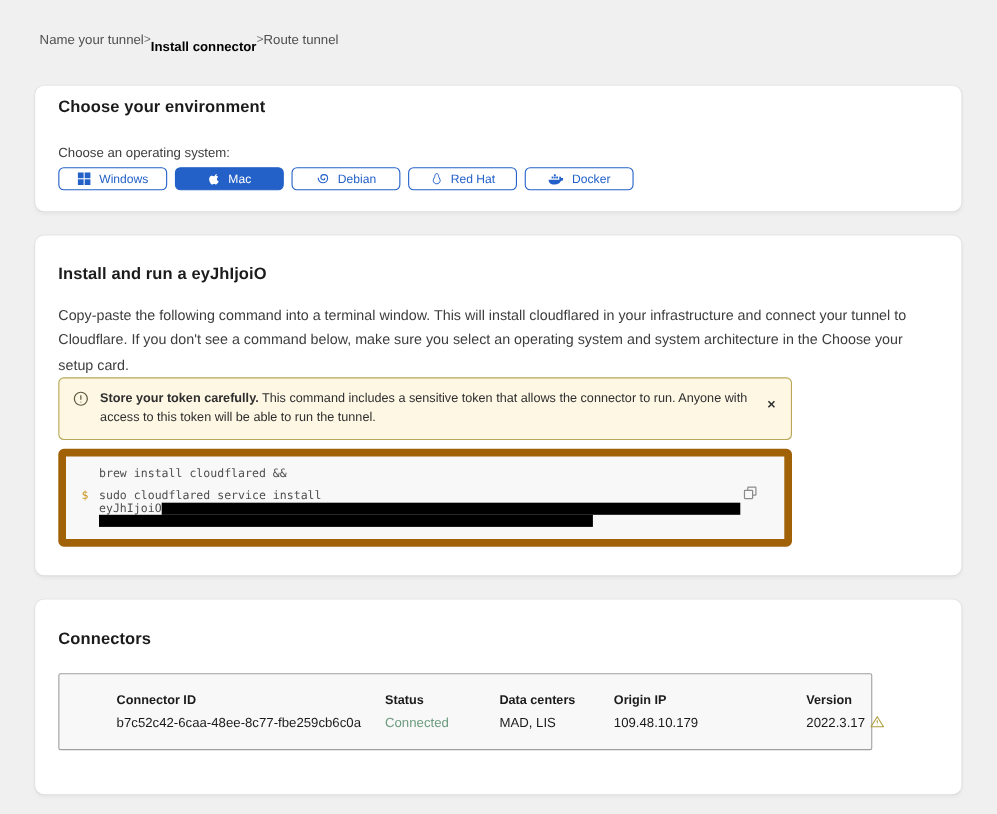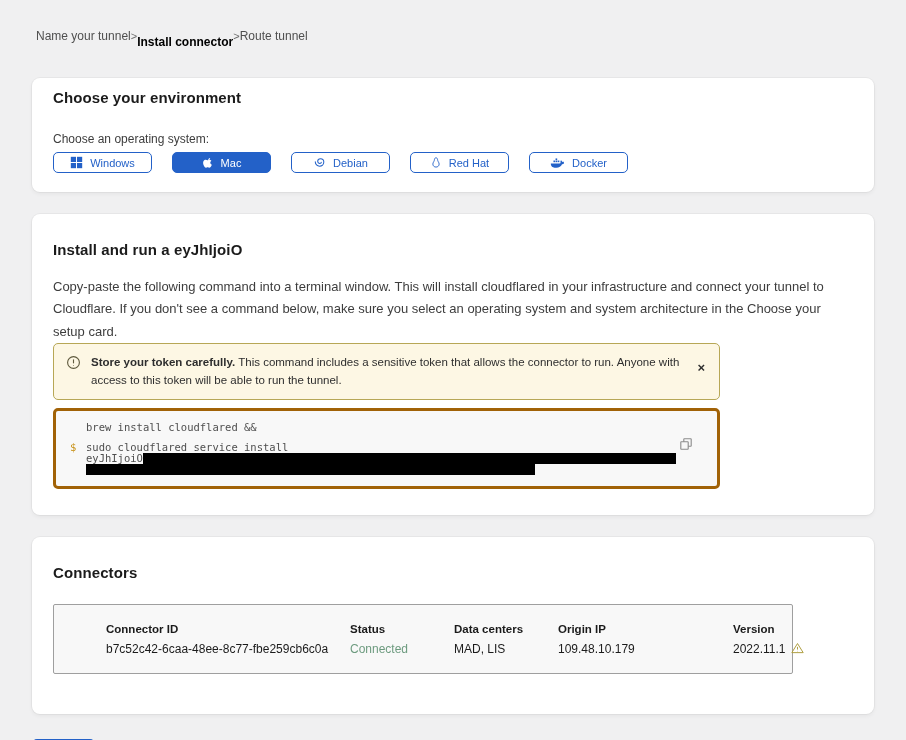--- a/index.html
+++ b/index.html
@@ -21,21 +21,21 @@
   .card {
     width:842px; margin:0 0 0 32px; background:#ffffff;
     border-radius:8px;
     box-shadow:0 0 0 1px rgba(0,0,0,0.035), 0 2px 4px rgba(0,0,0,0.05);
   }
   .card h2 { font-size:15px; font-weight:bold; color:#1b1b1b; letter-spacing:.1px; }
 
   .card-env { margin-top:29px; padding:11px 21px 19px 21px; }
   .card-env h2 { margin-bottom:26px; }
   .os-label { font-size:12px; color:#3d3d3d; margin-bottom:6px; }
-  .os-row { display:flex; gap:20px; }
+  .os-row { display:flex; gap:7px; }
   .os-btn {
     display:flex; align-items:center; justify-content:center; gap:7px;
     width:99px; height:21px; border:1px solid #2361c8; border-radius:5px;
     background:#fff; color:#2361c8; font-size:11px; cursor:pointer;
     font-family:inherit;
   }
   .os-btn.selected { background:#2361c8; color:#fff; }
   .os-btn svg { display:block; }
 
   .card-install { margin-top:22px; padding:27px 21px 26px 21px; }
@@ -50,21 +50,21 @@
   .warn-banner .warn-icon { flex:0 0 auto; margin-top:2px; }
   .warn-text { font-size:11.5px; line-height:1.6; color:#2e2e2e; flex:1 1 auto; }
   .warn-text b { font-weight:bold; }
   .warn-close {
     flex:0 0 auto; border:0; background:none; color:#2e2e2e; font-size:13px;
     font-weight:bold; cursor:pointer; line-height:1; margin:8px 2px 0 6px; font-family:inherit;
   }
 
   .code-block {
     position:relative; width:667px; background:#f8f8f8;
-    border:3px solid #a16207; border-radius:5px;
+    border:7px solid #a16207; border-radius:5px;
     padding:11px 40px 11px 14px;
     font-family:"DejaVu Sans Mono","Liberation Mono",monospace;
     font-size:10.5px; color:#4e4e4e;
   }
   .code-line { display:flex; line-height:11px; }
   .code-line .prompt { flex:0 0 16px; color:#c9941e; }
   .code-line.gap { margin-bottom:9px; }
   .redact { display:inline-block; height:11px; background:#000; vertical-align:top; }
   .redact.bar1 { width:533px; }
   .redact.bar2 { width:449px; }
@@ -214,21 +214,21 @@
       <span>Data centers</span>
       <span>Origin IP</span>
       <span>Version</span>
     </div>
     <div class="conn-grid row">
       <span>b7c52c42-6caa-48ee-8c77-fbe259cb6c0a</span>
       <span class="status-connected">Connected</span>
       <span>MAD, LIS</span>
       <span>109.48.10.179</span>
       <span class="version-cell">
-        <span>2022.11.1</span>
+        <span>2022.3.17</span>
         <span><svg width="13" height="12" viewBox="0 0 16 14" fill="none" stroke="#ad9c3d" stroke-width="1.2" stroke-linejoin="round">
               <path d="M8 1.5 15 12.7H1z"></path>
               <line x1="8" y1="5.6" x2="8" y2="8.9"></line>
               <circle cx="8" cy="10.8" r="0.5" fill="#ad9c3d" stroke="none"></circle>
             </svg></span>
       </span>
     </div>
   </div>
 </section>
 

